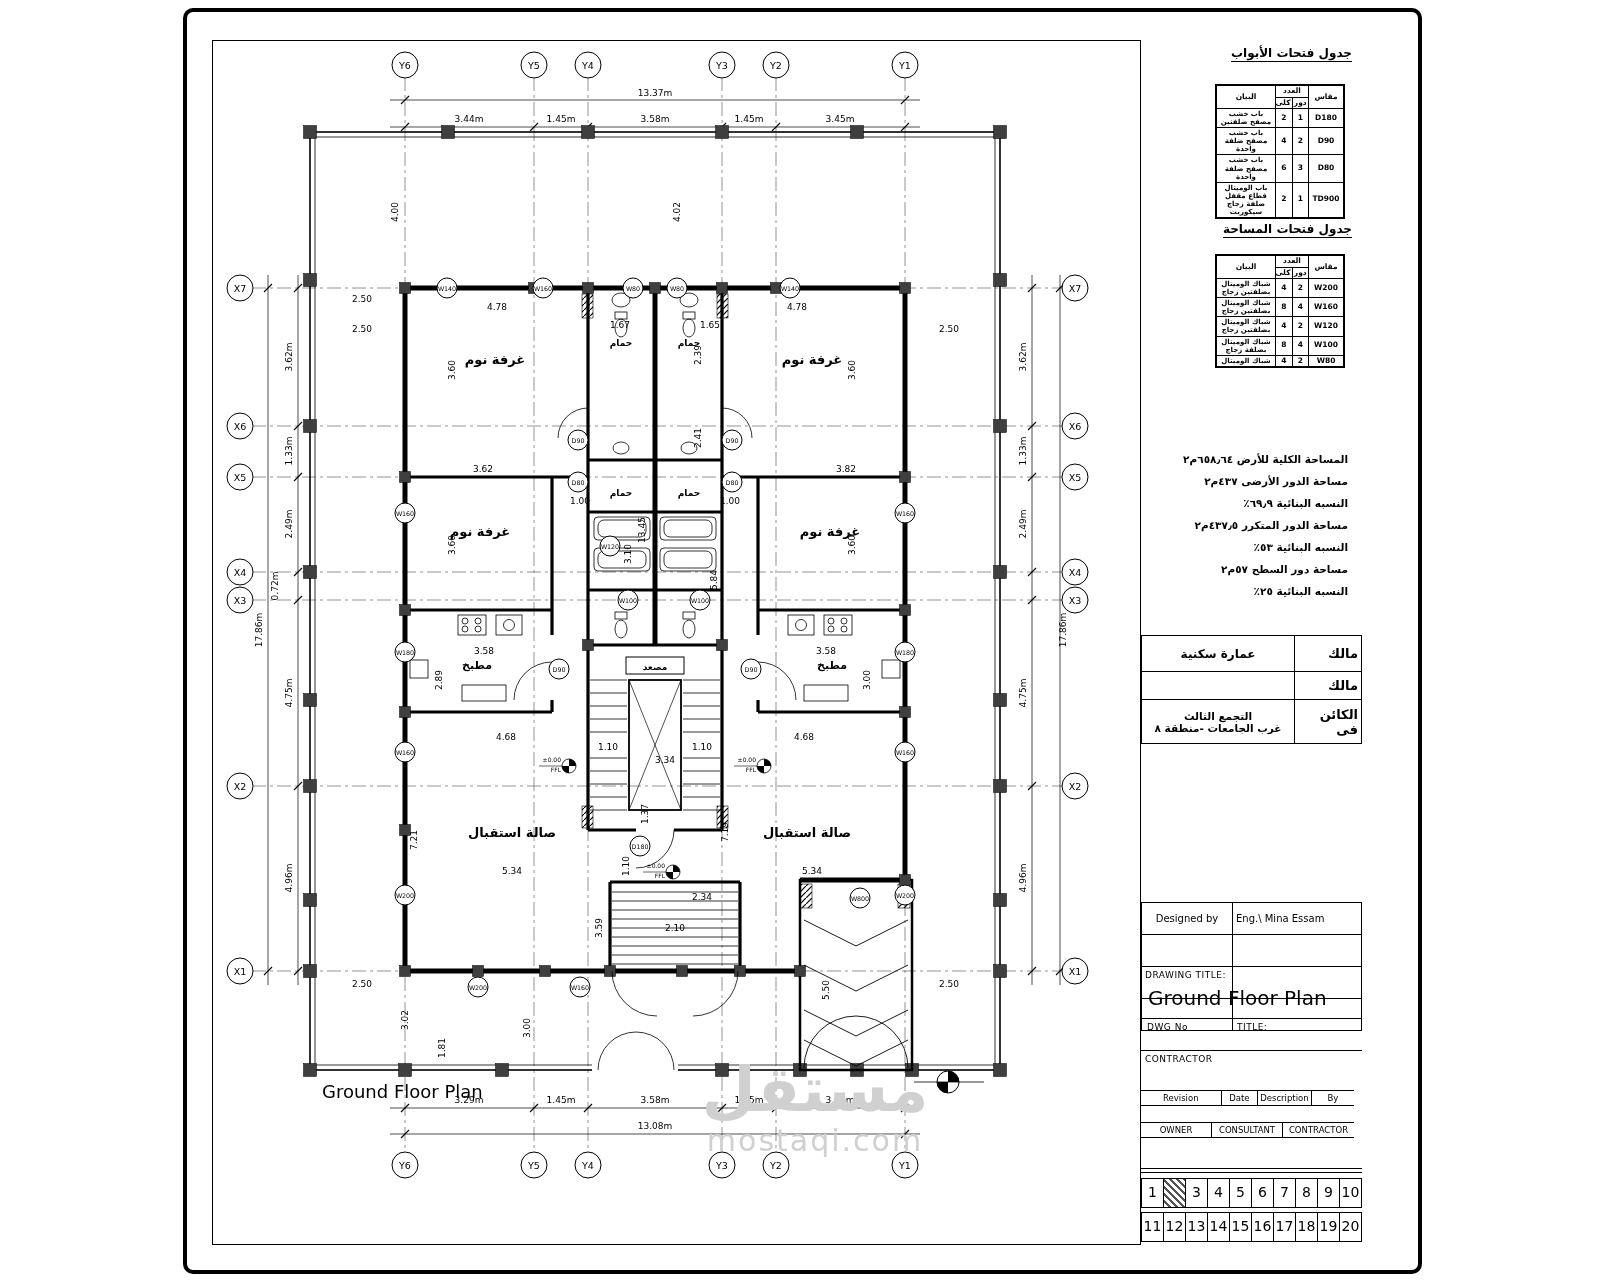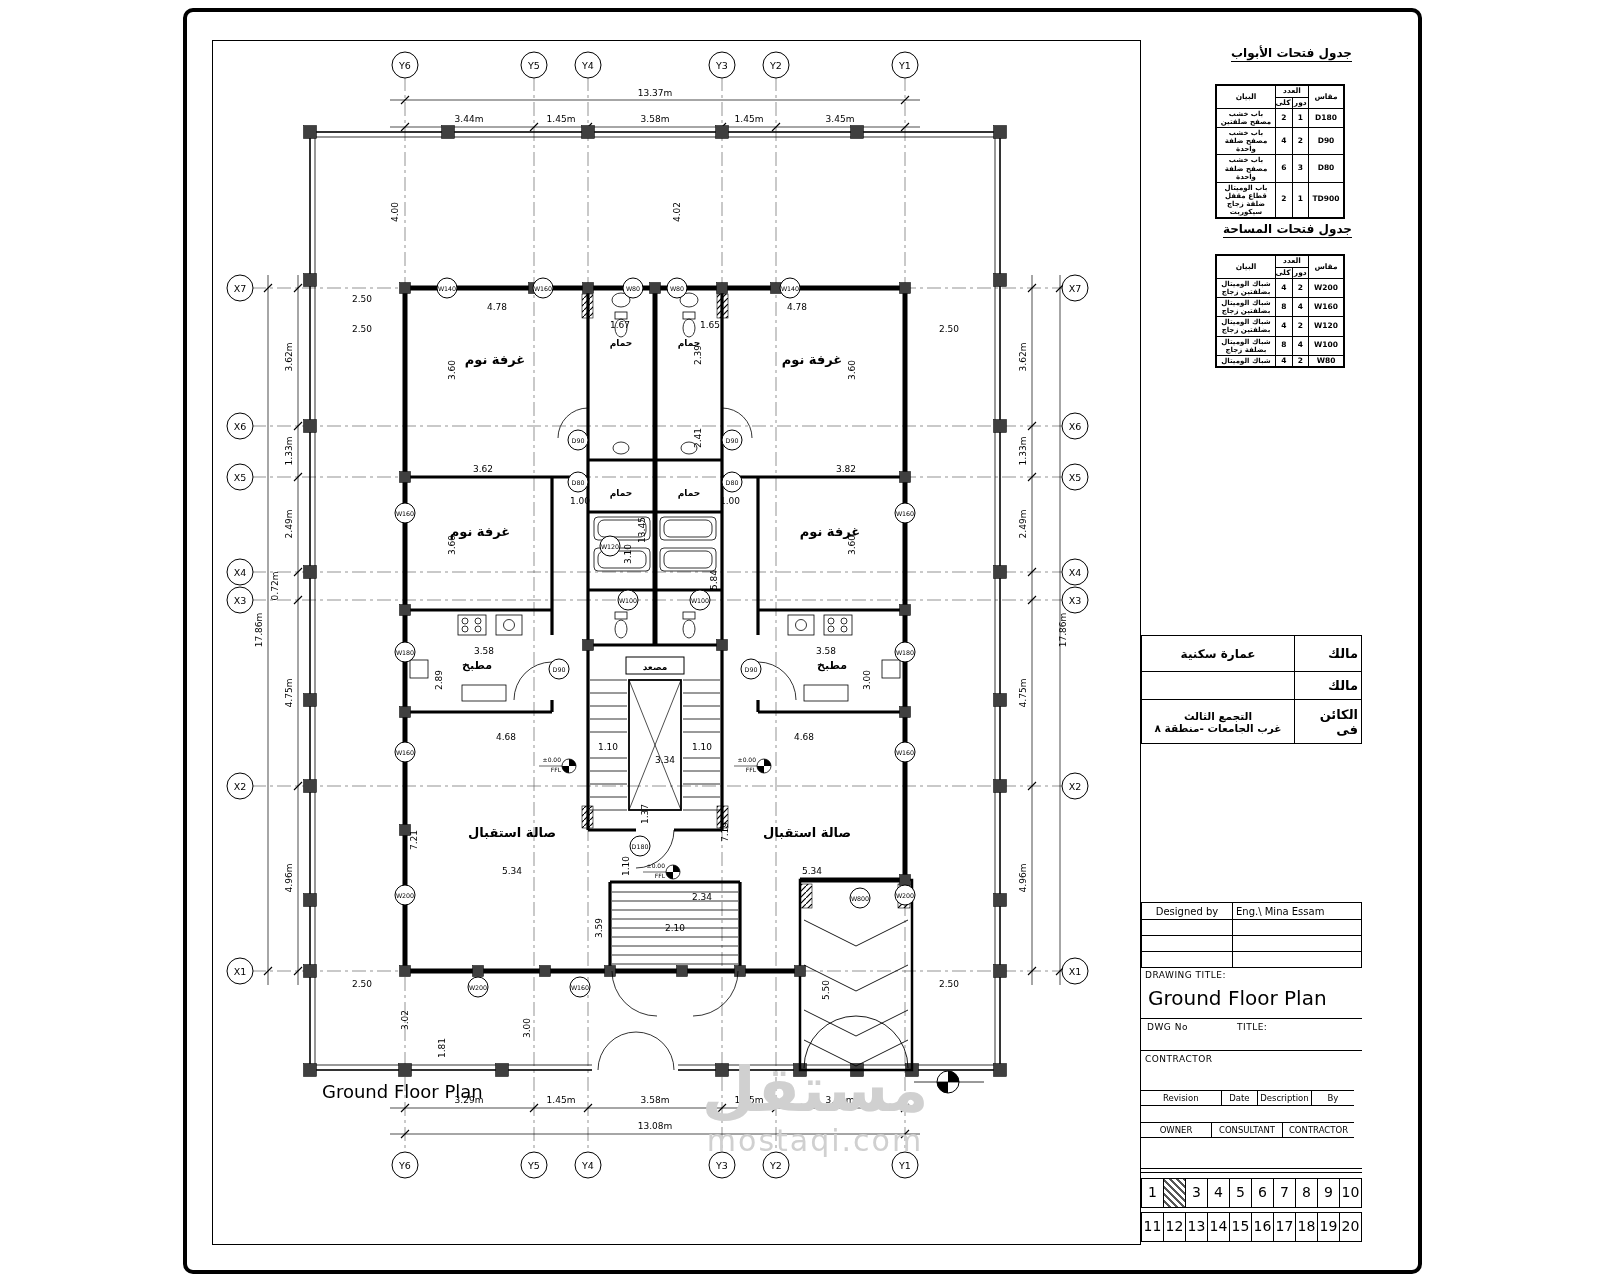--- a/index.html
+++ b/index.html
@@ -25,21 +25,21 @@
   table.sched{border-collapse:collapse;table-layout:fixed;width:130px;direction:rtl;border:2px solid #000;}
   table.sched th,table.sched td{border:1px solid #000;font-size:7.5px;font-weight:bold;text-align:center;padding:1px;overflow:hidden;line-height:1.15;}
   table.sched td.desc{font-size:7px;}
   .stats{position:absolute;right:14px;width:195px;direction:rtl;text-align:right;font-size:10.5px;font-weight:bold;line-height:15px;}
   .stats div{margin-bottom:7px;}
   table.proj{border-collapse:collapse;table-layout:fixed;width:100%;direction:rtl;}
   table.proj td{border:1.2px solid #000;font-weight:bold;padding:1px 3px;}
   table.proj td.plabel{width:60px;font-size:13px;text-align:right;}
   table.proj td.pval{font-size:12px;text-align:center;}
   table.dsgn{border-collapse:collapse;table-layout:fixed;width:100%;}
-  table.dsgn td{border:1px solid #000;font-size:10px;padding:0 3px;height:15px;}
+  table.dsgn td{border:1px solid #000;font-size:10px;padding:8px 3px;height:15px;}
   .lbl{font-size:9px;letter-spacing:.5px;}
   .bigtitle{font-size:20px;white-space:nowrap;}
   .hline{position:absolute;left:0;right:0;border-top:1.2px solid #000;}
   .cellrow{position:absolute;left:0;right:8px;display:flex;border-top:1.2px solid #000;border-bottom:1.2px solid #000;}
   .cellrow>div{border-right:1px solid #000;font-size:8.5px;text-align:center;padding-top:2px;height:14px;box-sizing:border-box;}
   .cellrow>div:first-child{border-left:none;}
   .strip{position:absolute;left:0;right:0;display:flex;border:1.5px solid #000;height:30px;box-sizing:border-box;}
   .strip>div{flex:1;border-right:1px solid #000;text-align:center;font-size:14px;line-height:27px;}
   .strip>div:last-child{border-right:none;}
   .hatchcell{background:repeating-linear-gradient(45deg,#fff,#fff 3px,#555 3px,#555 5px);color:transparent;}
@@ -559,20 +559,29 @@
         </tr>
     <tr>
           <td>W80</td>
           <td>2</td>
           <td>4</td>
           <td class="desc">شباك الوميتال</td>
         </tr>
   </tbody>
     </table>
 
+  <div class="stats" style="top:412px">
+    <div>المساحة الكلية للأرض ٦٥٨٫٦٤م٢</div>
+    <div>مساحة الدور الأرضى ٤٣٧م٢</div>
+    <div>النسبه البنائية ٦٩٫٩٪</div>
+    <div>مساحة الدور المتكرر ٤٣٧٫٥م٢</div>
+    <div>النسبه البنائية ٥٣٪</div>
+    <div>مساحة دور السطح ٥٧م٢</div>
+    <div>النسبه البنائية ٢٥٪</div>
+  </div>
 
   <table class="proj pblock" style="top:595px;left:0;width:221px">
     <tbody>
         <tr style="height:36px">
       <td class="plabel">مالك</td>
       <td class="pval">عمارة سكنية</td>
     </tr>
     <tr style="height:28px">
       <td class="plabel">مالك</td>
       <td class="pval"></td>

